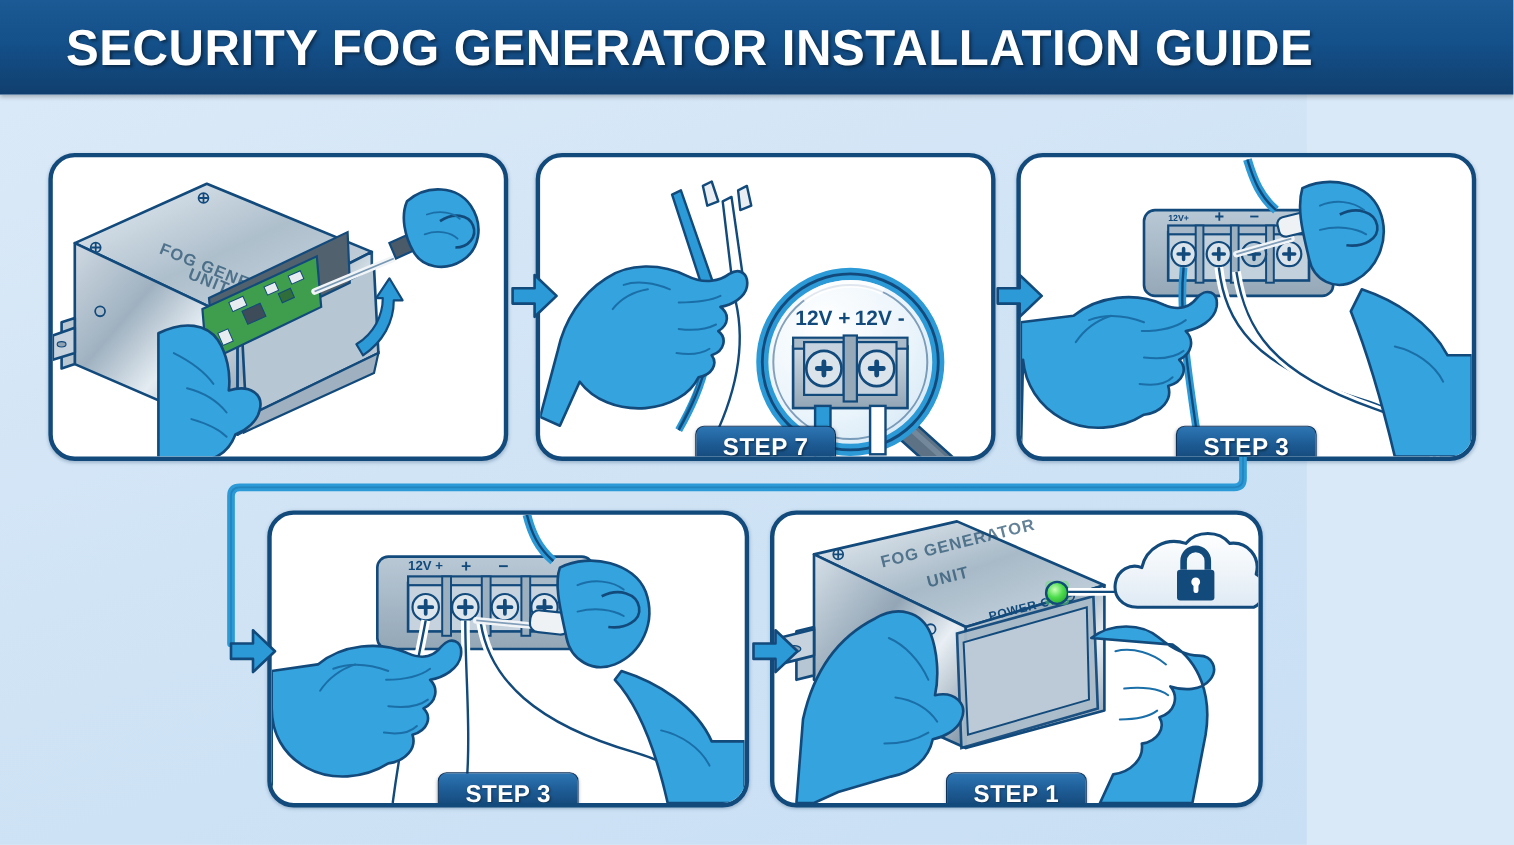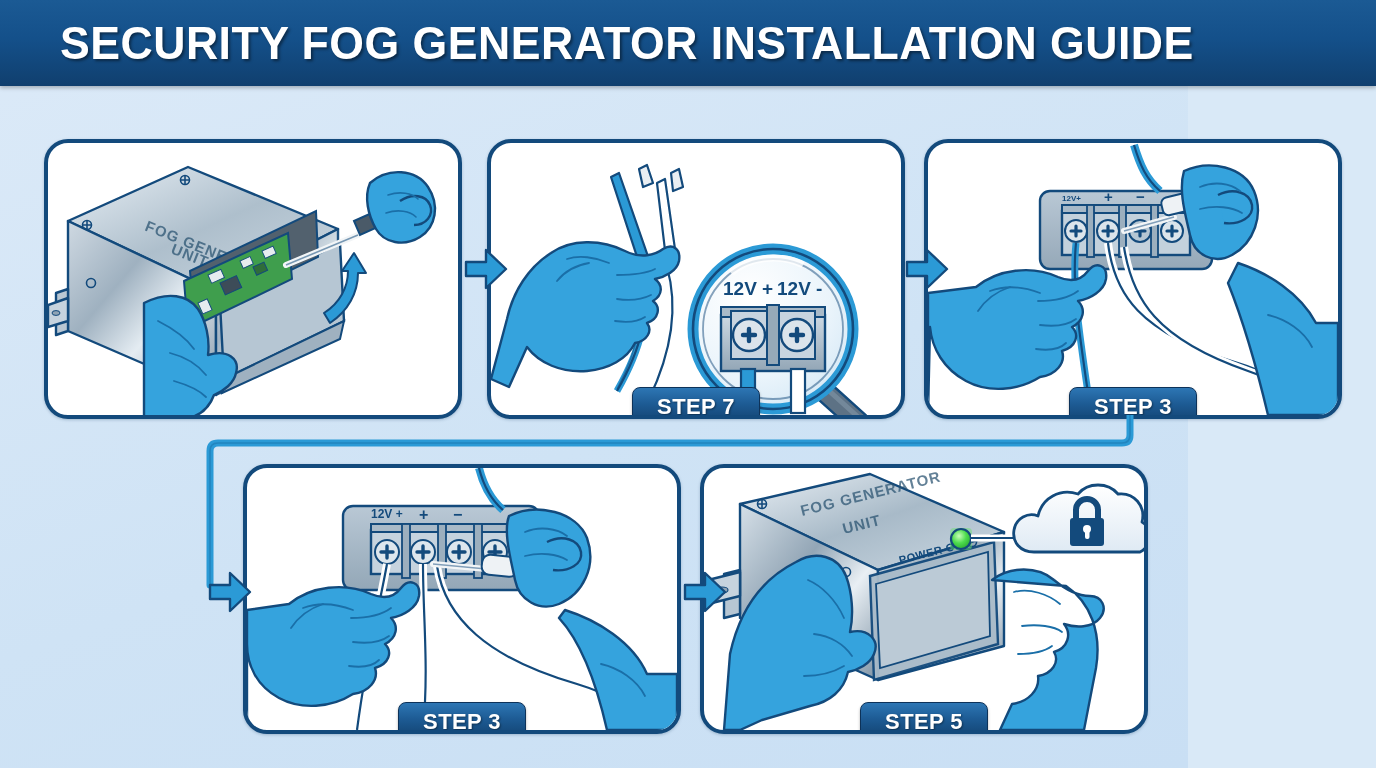--- a/index.html
+++ b/index.html
@@ -503,16 +503,16 @@
                  C368,166 364,180 350,184 C356,194 348,206 334,208
                  C336,222 324,234 308,236 L296,262 L380,262 L392,200
                  C398,164 386,134 362,118 Z"></path>
       </g>
       <g fill="none" stroke="#1a6fa8" stroke-width="1.8" stroke-linecap="round">
         <path d="M310,124 C326,120 344,126 356,136"></path>
         <path d="M318,158 C334,156 350,158 358,164"></path>
         <path d="M314,186 C328,186 340,184 348,178"></path>
       </g>
     </svg>
-    <div class="badge" style="left:50%;transform:translateX(-50%);bottom:-12px">STEP 5</div>
+    <div class="badge" style="left:50%;transform:translateX(-50%);bottom:-12px">STEP 1</div>
   </div>
 
 </div>
 
 </body></html>

